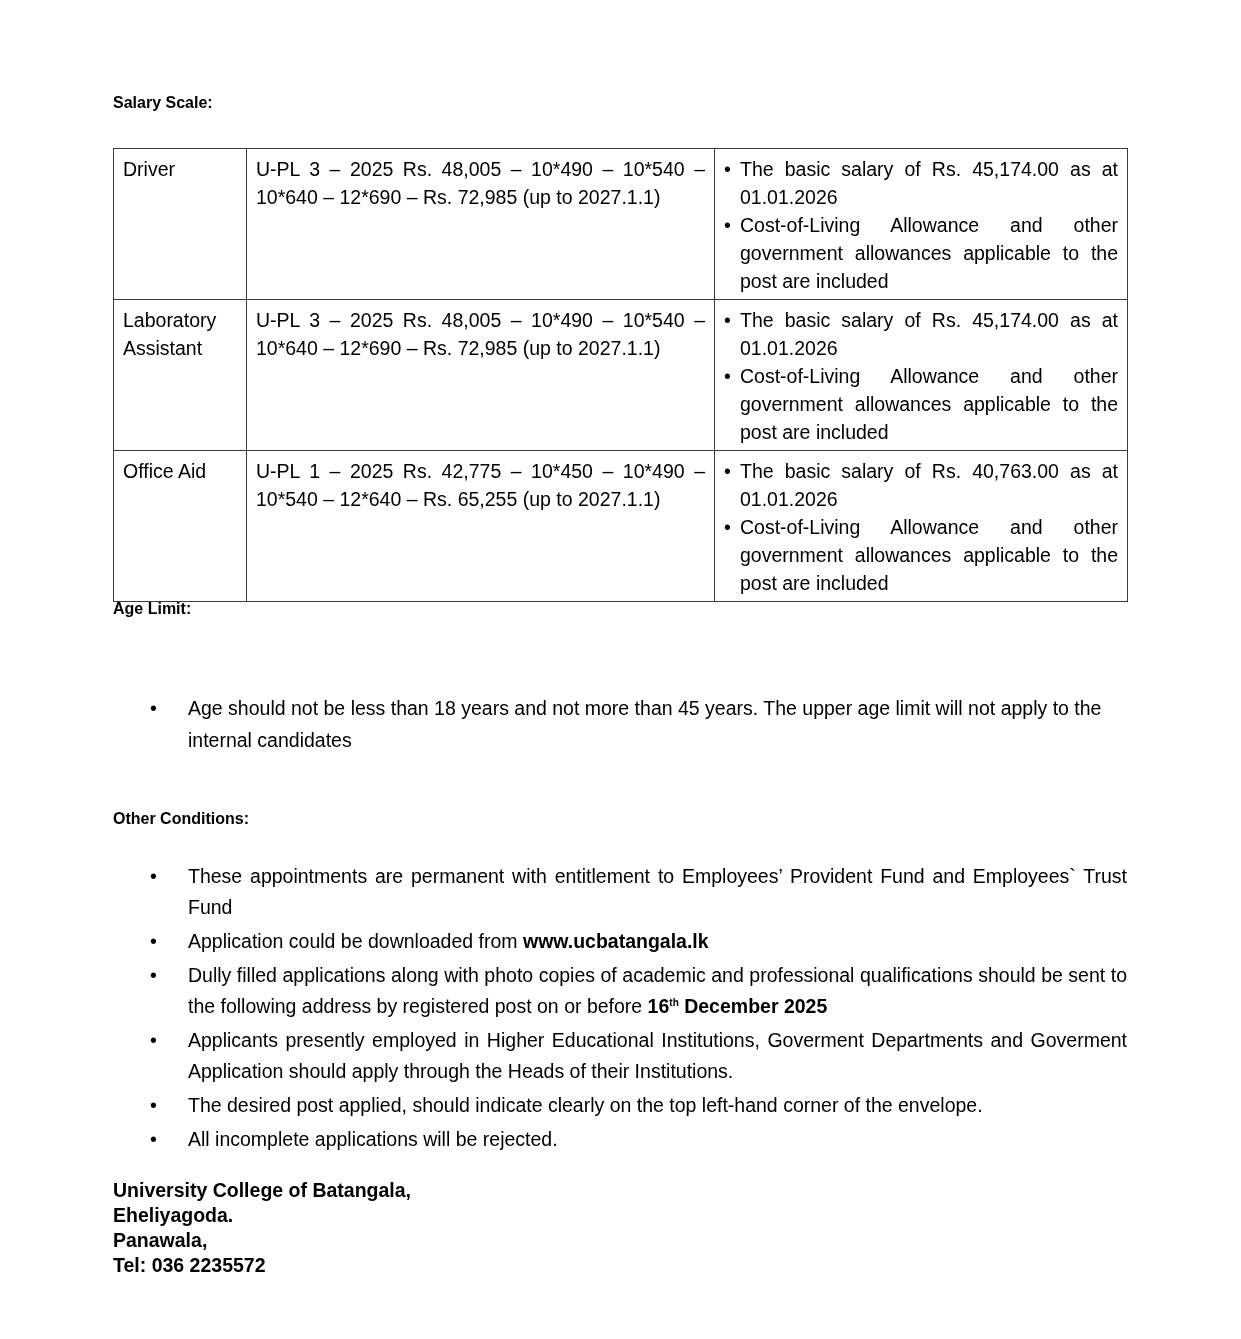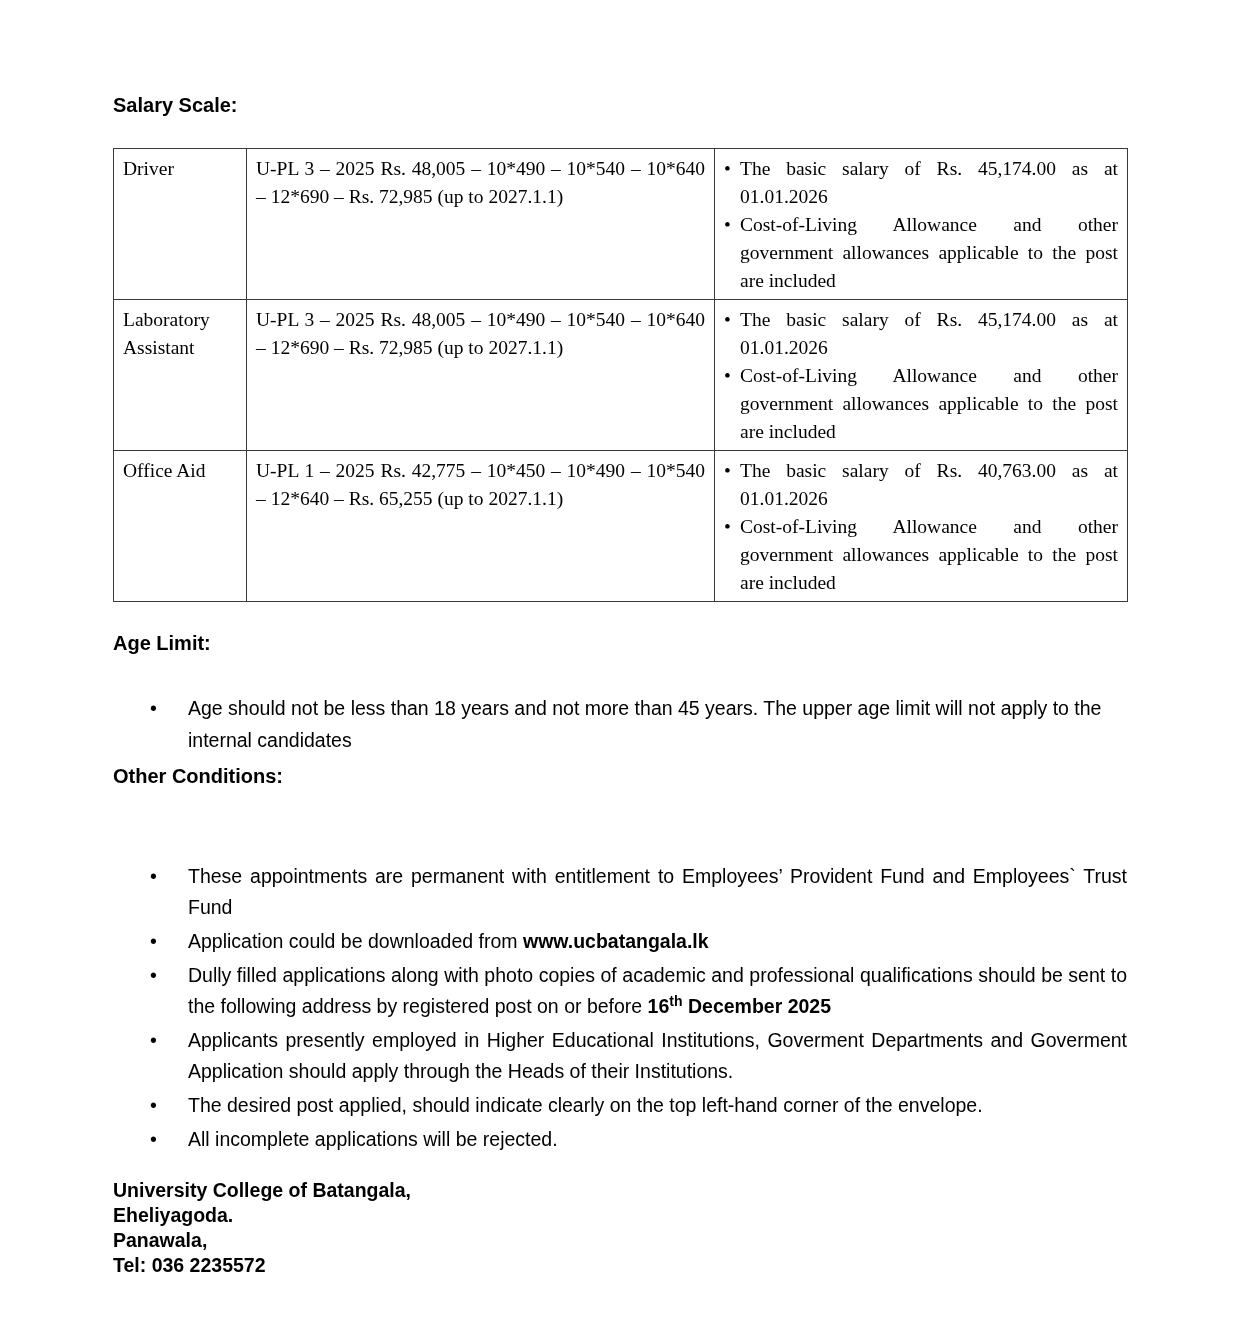--- a/index.html
+++ b/index.html
@@ -8,21 +8,21 @@
     position: relative;
     width: 1241px;
     height: 1339px;
     background: #ffffff;
     color: #000000;
     font-family: "Liberation Sans", sans-serif;
     font-size: 19.5px;
     overflow: hidden;
   }
   .abs { position: absolute; left: 113px; width: 1014px; }
-  .heading { font-weight: bold; font-size: 20px; }
+  .heading { font-weight: bold; font-size: 16px; }
 
   
   table.salary { border-collapse: collapse; width: 1014px; table-layout: fixed; }
   table.salary td {
     border: 1px solid #3a3a3a;
     vertical-align: top;
     padding: 6px 9px 4px 9px;
     line-height: 28px;
     text-align: justify;
   }
@@ -37,33 +37,33 @@
   .bullet-item .marker { position: absolute; left: 0; top: 0; text-align: left; }
 
   
   ul.doc-list { list-style: none; }
   ul.doc-list li { position: relative; padding-left: 75px; }
   ul.doc-list li .marker { position: absolute; left: 37px; top: 0; }
   ul.age-list li { line-height: 32px; margin-bottom: 4px; text-align: left; }
   ul.cond-list li { line-height: 31px; margin-bottom: 3px; text-align: justify; }
 
   .b { font-weight: bold; }
-  sup { font-size: 14px; line-height: 0; vertical-align: super; }
+  sup { font-size: 10px; line-height: 0; vertical-align: super; }
 
   
   .sig { font-weight: bold; line-height: 25px; }
 </style>
 </head>
 <body>
 
 <div class="page">
 
   <div class="abs heading" style="top:94px;">Salary Scale:</div>
 
-  <table class="salary abs" style="top:148px;font-family:Liberation Serif, serif;">
+  <table class="salary abs" style="top:148px;">
     <tbody>
         <tr>
           <td class="col-post">Driver</td>
           <td class="col-scale">U-PL 3 – 2025 Rs. 48,005 – 10*490 – 10*540 – 10*640 – 12*690 – Rs. 72,985 (up to 2027.1.1)</td>
           <td class="col-notes">
             <div class="bullet-item"><span class="marker">•</span><span class="btext">The basic salary of Rs. 45,174.00 as at 01.01.2026</span></div>
             <div class="bullet-item"><span class="marker">•</span><span class="btext">Cost-of-Living Allowance and other government allowances applicable to the post are included</span></div>
           </td>
         </tr>
         <tr>
@@ -78,27 +78,27 @@
           <td class="col-post">Office Aid</td>
           <td class="col-scale">U-PL 1 – 2025 Rs. 42,775 – 10*450 – 10*490 – 10*540 – 12*640 – Rs. 65,255 (up to 2027.1.1)</td>
           <td class="col-notes">
             <div class="bullet-item"><span class="marker">•</span><span class="btext">The basic salary of Rs. 40,763.00 as at 01.01.2026</span></div>
             <div class="bullet-item"><span class="marker">•</span><span class="btext">Cost-of-Living Allowance and other government allowances applicable to the post are included</span></div>
           </td>
         </tr>
       </tbody>
   </table>
 
-  <div class="abs heading" style="top:632px;">Age Limit:</div>
+  <div class="abs heading" style="top:600px;">Age Limit:</div>
 
   <ul class="abs doc-list age-list" style="top:692px;">
       <li><span class="marker">•</span><span class="btext"><span>Age should not be less than 18 years and not more than 45 years. The upper age limit will not apply to the internal candidates</span></span></li>
     </ul>
 
-  <div class="abs heading" style="top:765px;">Other Conditions:</div>
+  <div class="abs heading" style="top:810px;">Other Conditions:</div>
 
   <ul class="abs doc-list cond-list" style="top:861px;">
       <li><span class="marker">•</span><span class="btext"><span>These appointments are permanent with entitlement to Employees’ Provident Fund and Employees` Trust Fund</span></span></li>
       <li><span class="marker">•</span><span class="btext"><span>Application could be downloaded from </span><span class="b">www.ucbatangala.lk</span></span></li>
       <li><span class="marker">•</span><span class="btext"><span>Dully filled applications along with photo copies of academic and professional qualifications should be sent to the following address by registered post on or before </span><span class="b">16</span><sup class="b">th</sup><span class="b"> December 2025</span></span></li>
       <li><span class="marker">•</span><span class="btext"><span>Applicants presently employed in Higher Educational Institutions, Goverment Departments and Goverment Application should apply through the Heads of their Institutions.</span></span></li>
       <li><span class="marker">•</span><span class="btext"><span>The desired post applied, should indicate clearly on the top left-hand corner of the envelope.</span></span></li>
       <li><span class="marker">•</span><span class="btext"><span>All incomplete applications will be rejected.</span></span></li>
     </ul>
 

